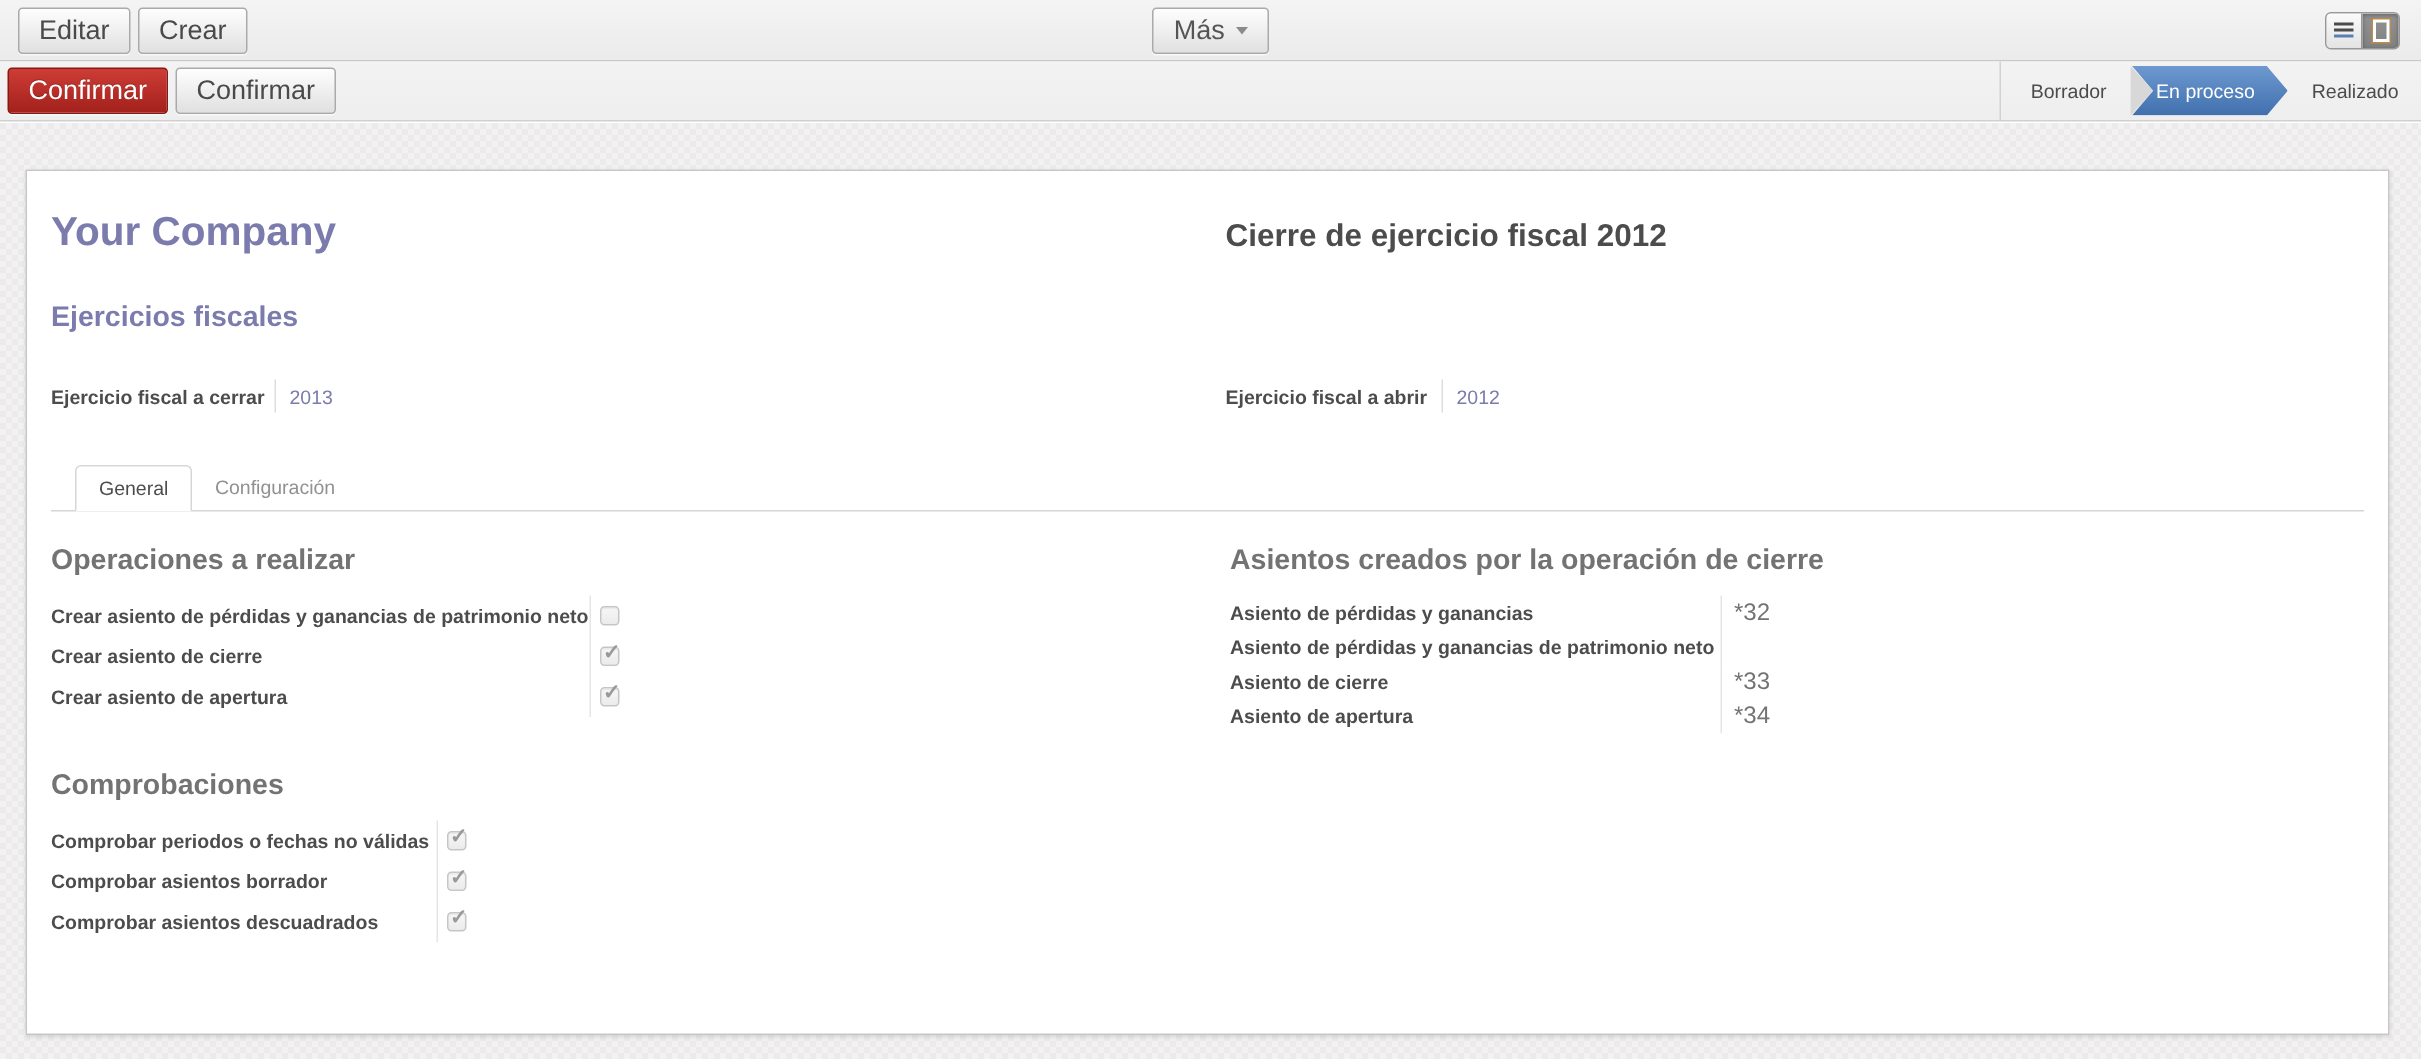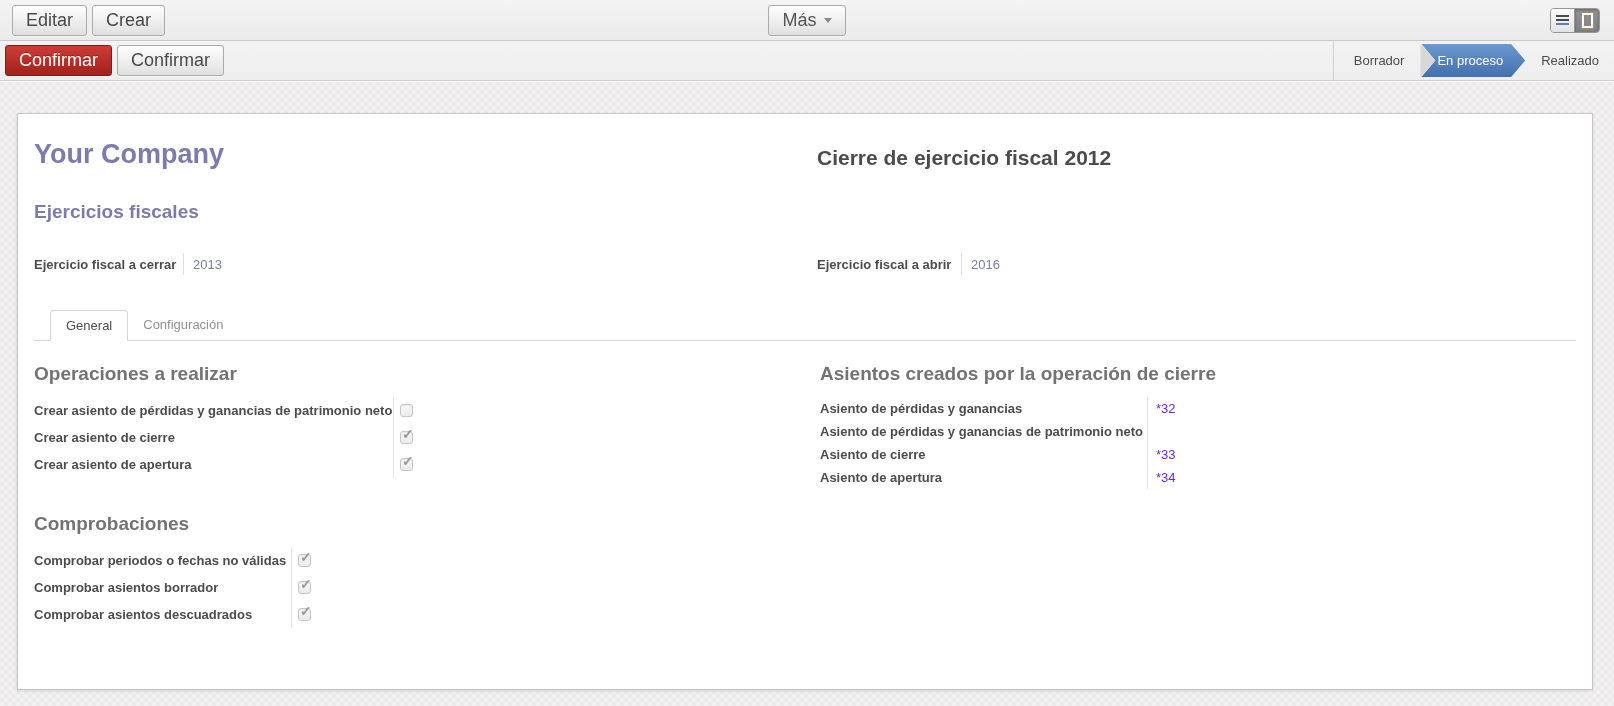--- a/index.html
+++ b/index.html
@@ -101,21 +101,21 @@
   .groups { display:grid; grid-template-columns:1fr 1fr; column-gap:30px; margin-top:6px; }
   .group-title { font-size:19px; font-weight:bold; color:#737373; margin:16px 0 12px 0; }
   .grow { display:flex; align-items:center; }
   .grow-label { font-size:13px; font-weight:bold; color:#4c4c4c; border-right:1px solid #e5e5e5; align-self:stretch; display:flex; align-items:center; }
   .g-ops .grow { min-height:27px; }
   .g-ops .grow-label { width:360px; }
   .g-checks .grow { min-height:27px; }
   .g-checks .grow-label { width:258px; }
   .g-moves .grow { min-height:23px; }
   .g-moves .grow-label { width:328px; }
-  .grow-value { font-size:13px; color:#6d28d9; padding-left:8px; cursor:pointer; }
+  .grow-value { font-size:16px; color:#737373; padding-left:8px; cursor:pointer; }
   .cbx-cell { padding-left:6px; display:flex; align-items:center; }
   .checkbox { position:relative; width:13px; height:13px; border:1px solid #c6c6c6; border-radius:3px;
     background:linear-gradient(#f7f7f7,#ebebeb); box-shadow:inset 0 1px 1px rgba(0,0,0,.06); }
   .checkbox.checked::after { content:"\2713"; position:absolute; top:-6px; left:1px; font-size:14px; font-weight:bold; color:#999; }
 </style>
 </head>
 <body>
 
 <div class="toolbar-top">
   <div class="toolbar-left">
@@ -170,21 +170,21 @@
 
     <div class="fields-row">
       <div class="field">
         <span class="field-label field-label-close">Ejercicio fiscal a cerrar</span>
         <span class="field-sep"></span>
         <span class="field-value">2013</span>
       </div>
       <div class="field">
         <span class="field-label field-label-open">Ejercicio fiscal a abrir</span>
         <span class="field-sep"></span>
-        <span class="field-value">2016</span>
+        <span class="field-value">2012</span>
       </div>
     </div>
 
     <div class="tabs">
       <div class="tab active">General</div>
       <div class="tab inactive">Configuración</div>
     </div>
 
     <div class="groups">
 

